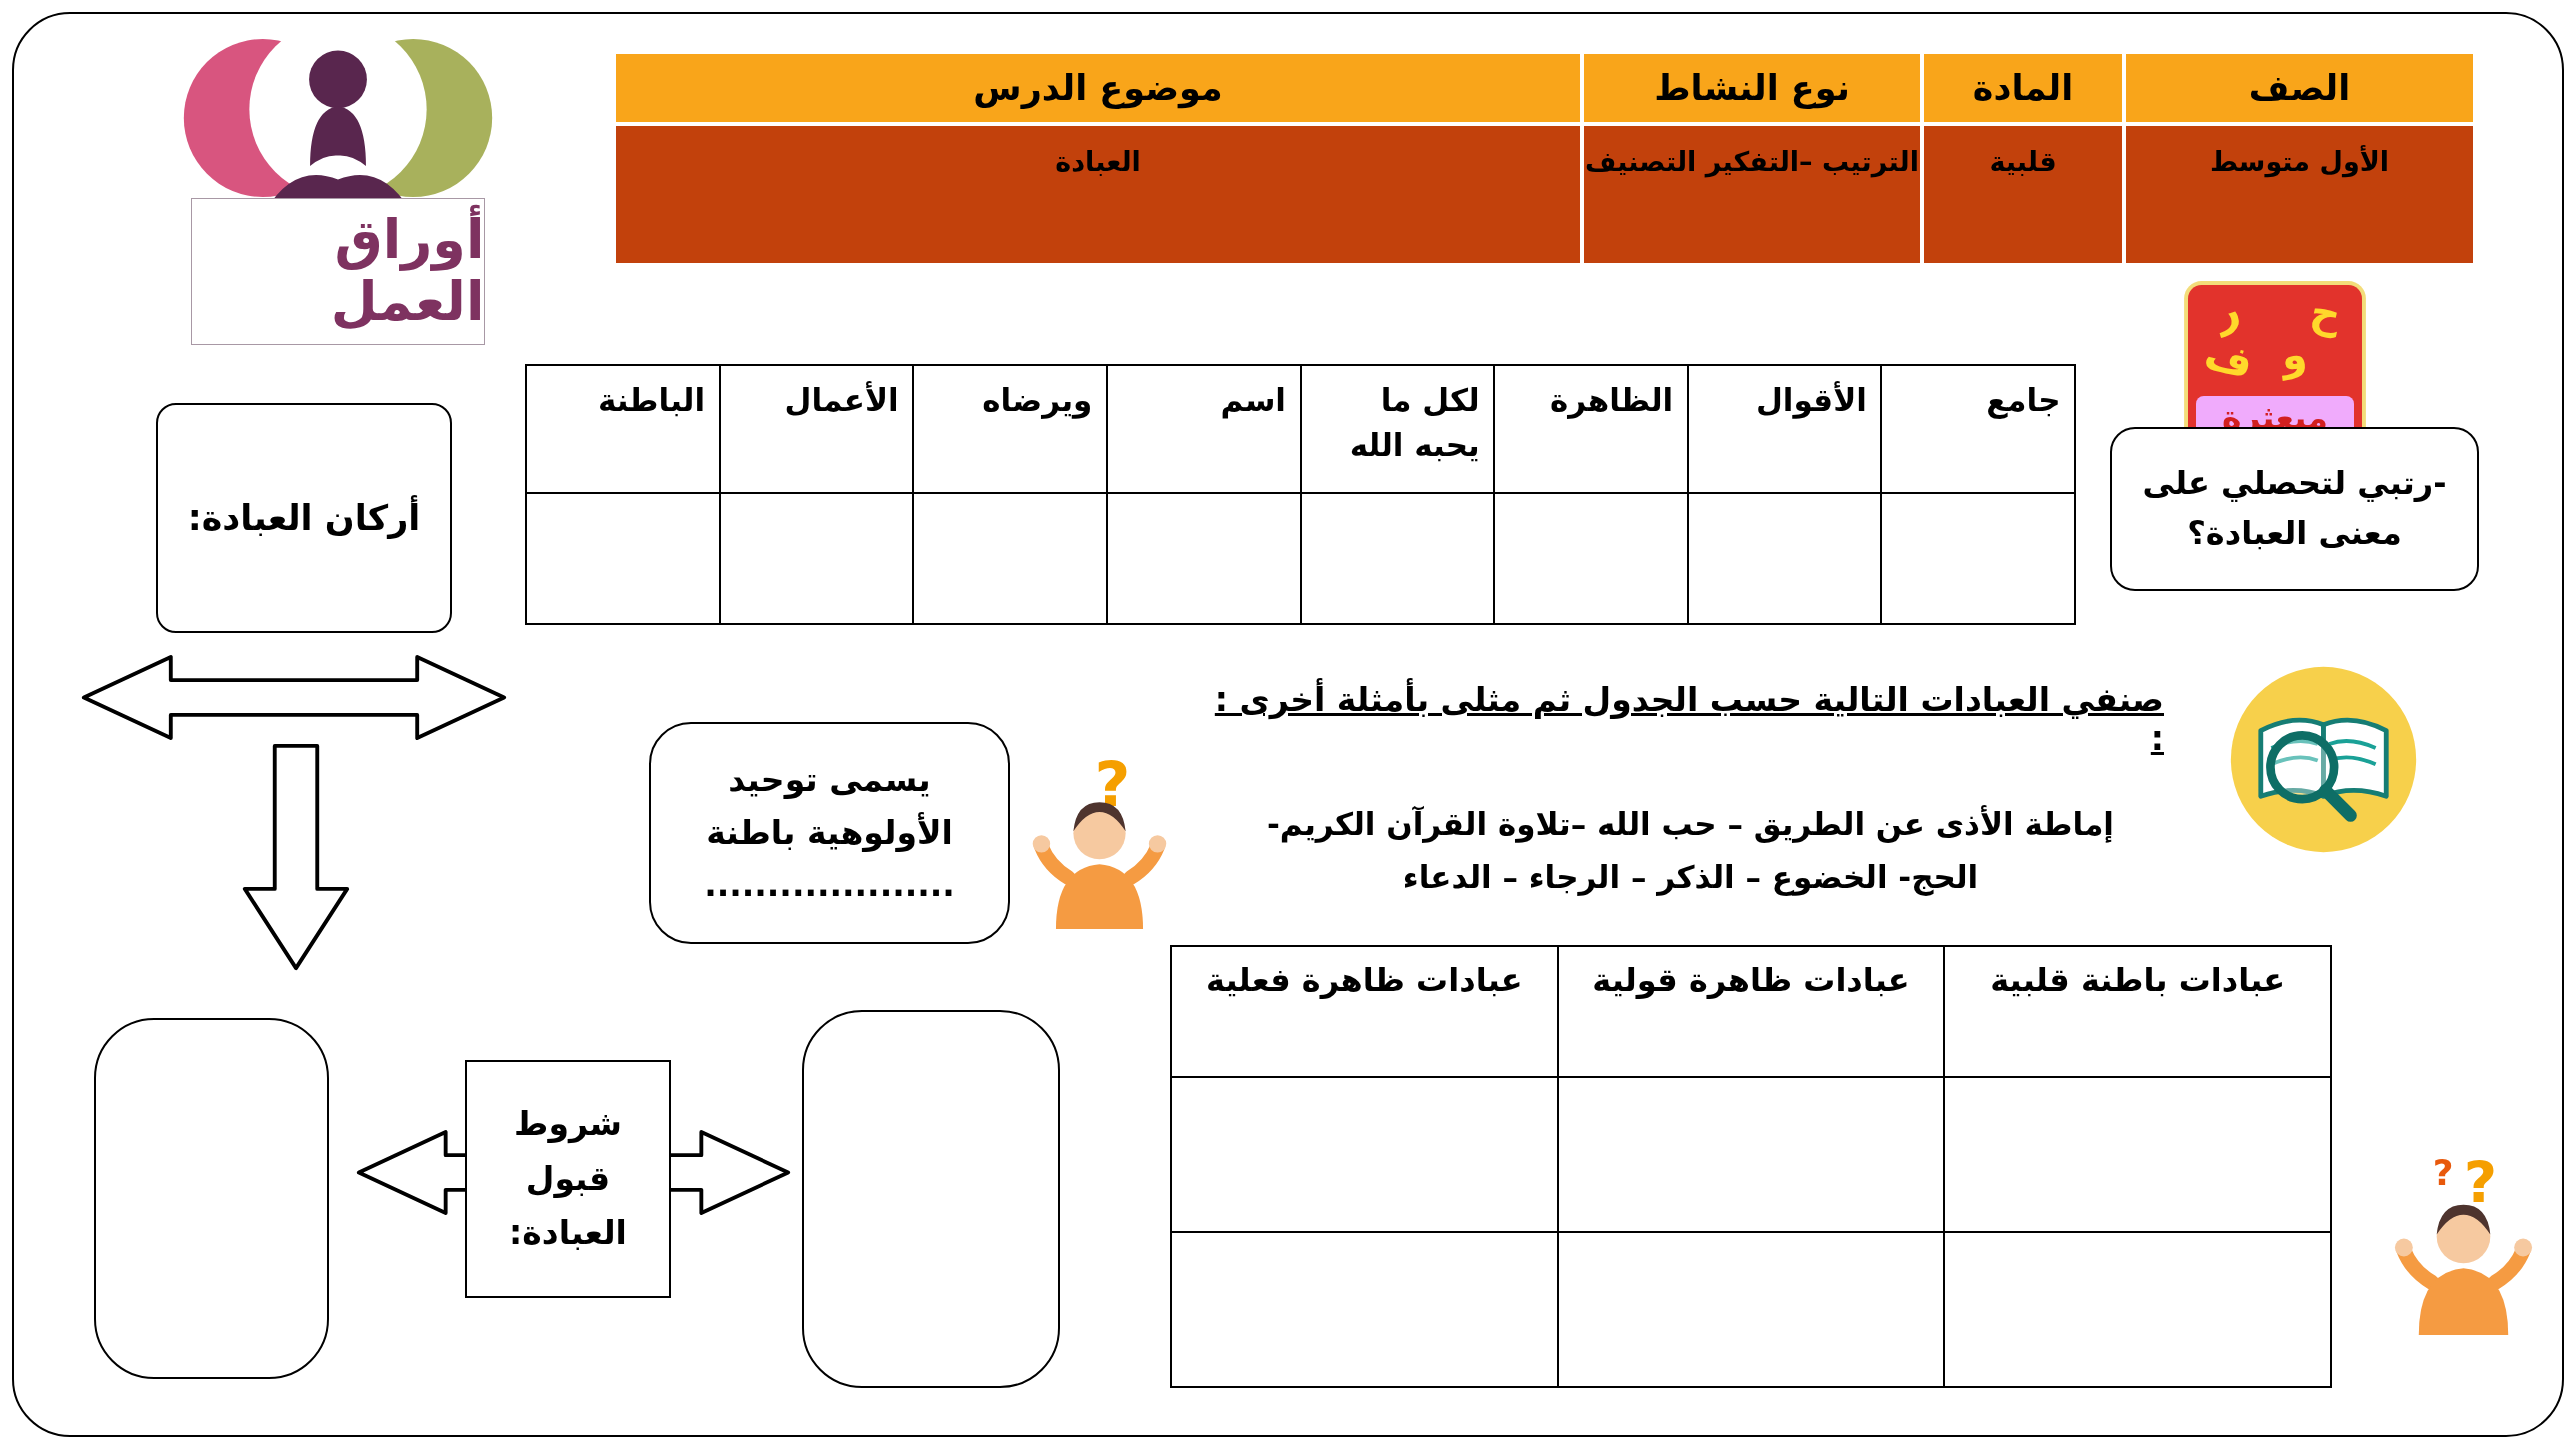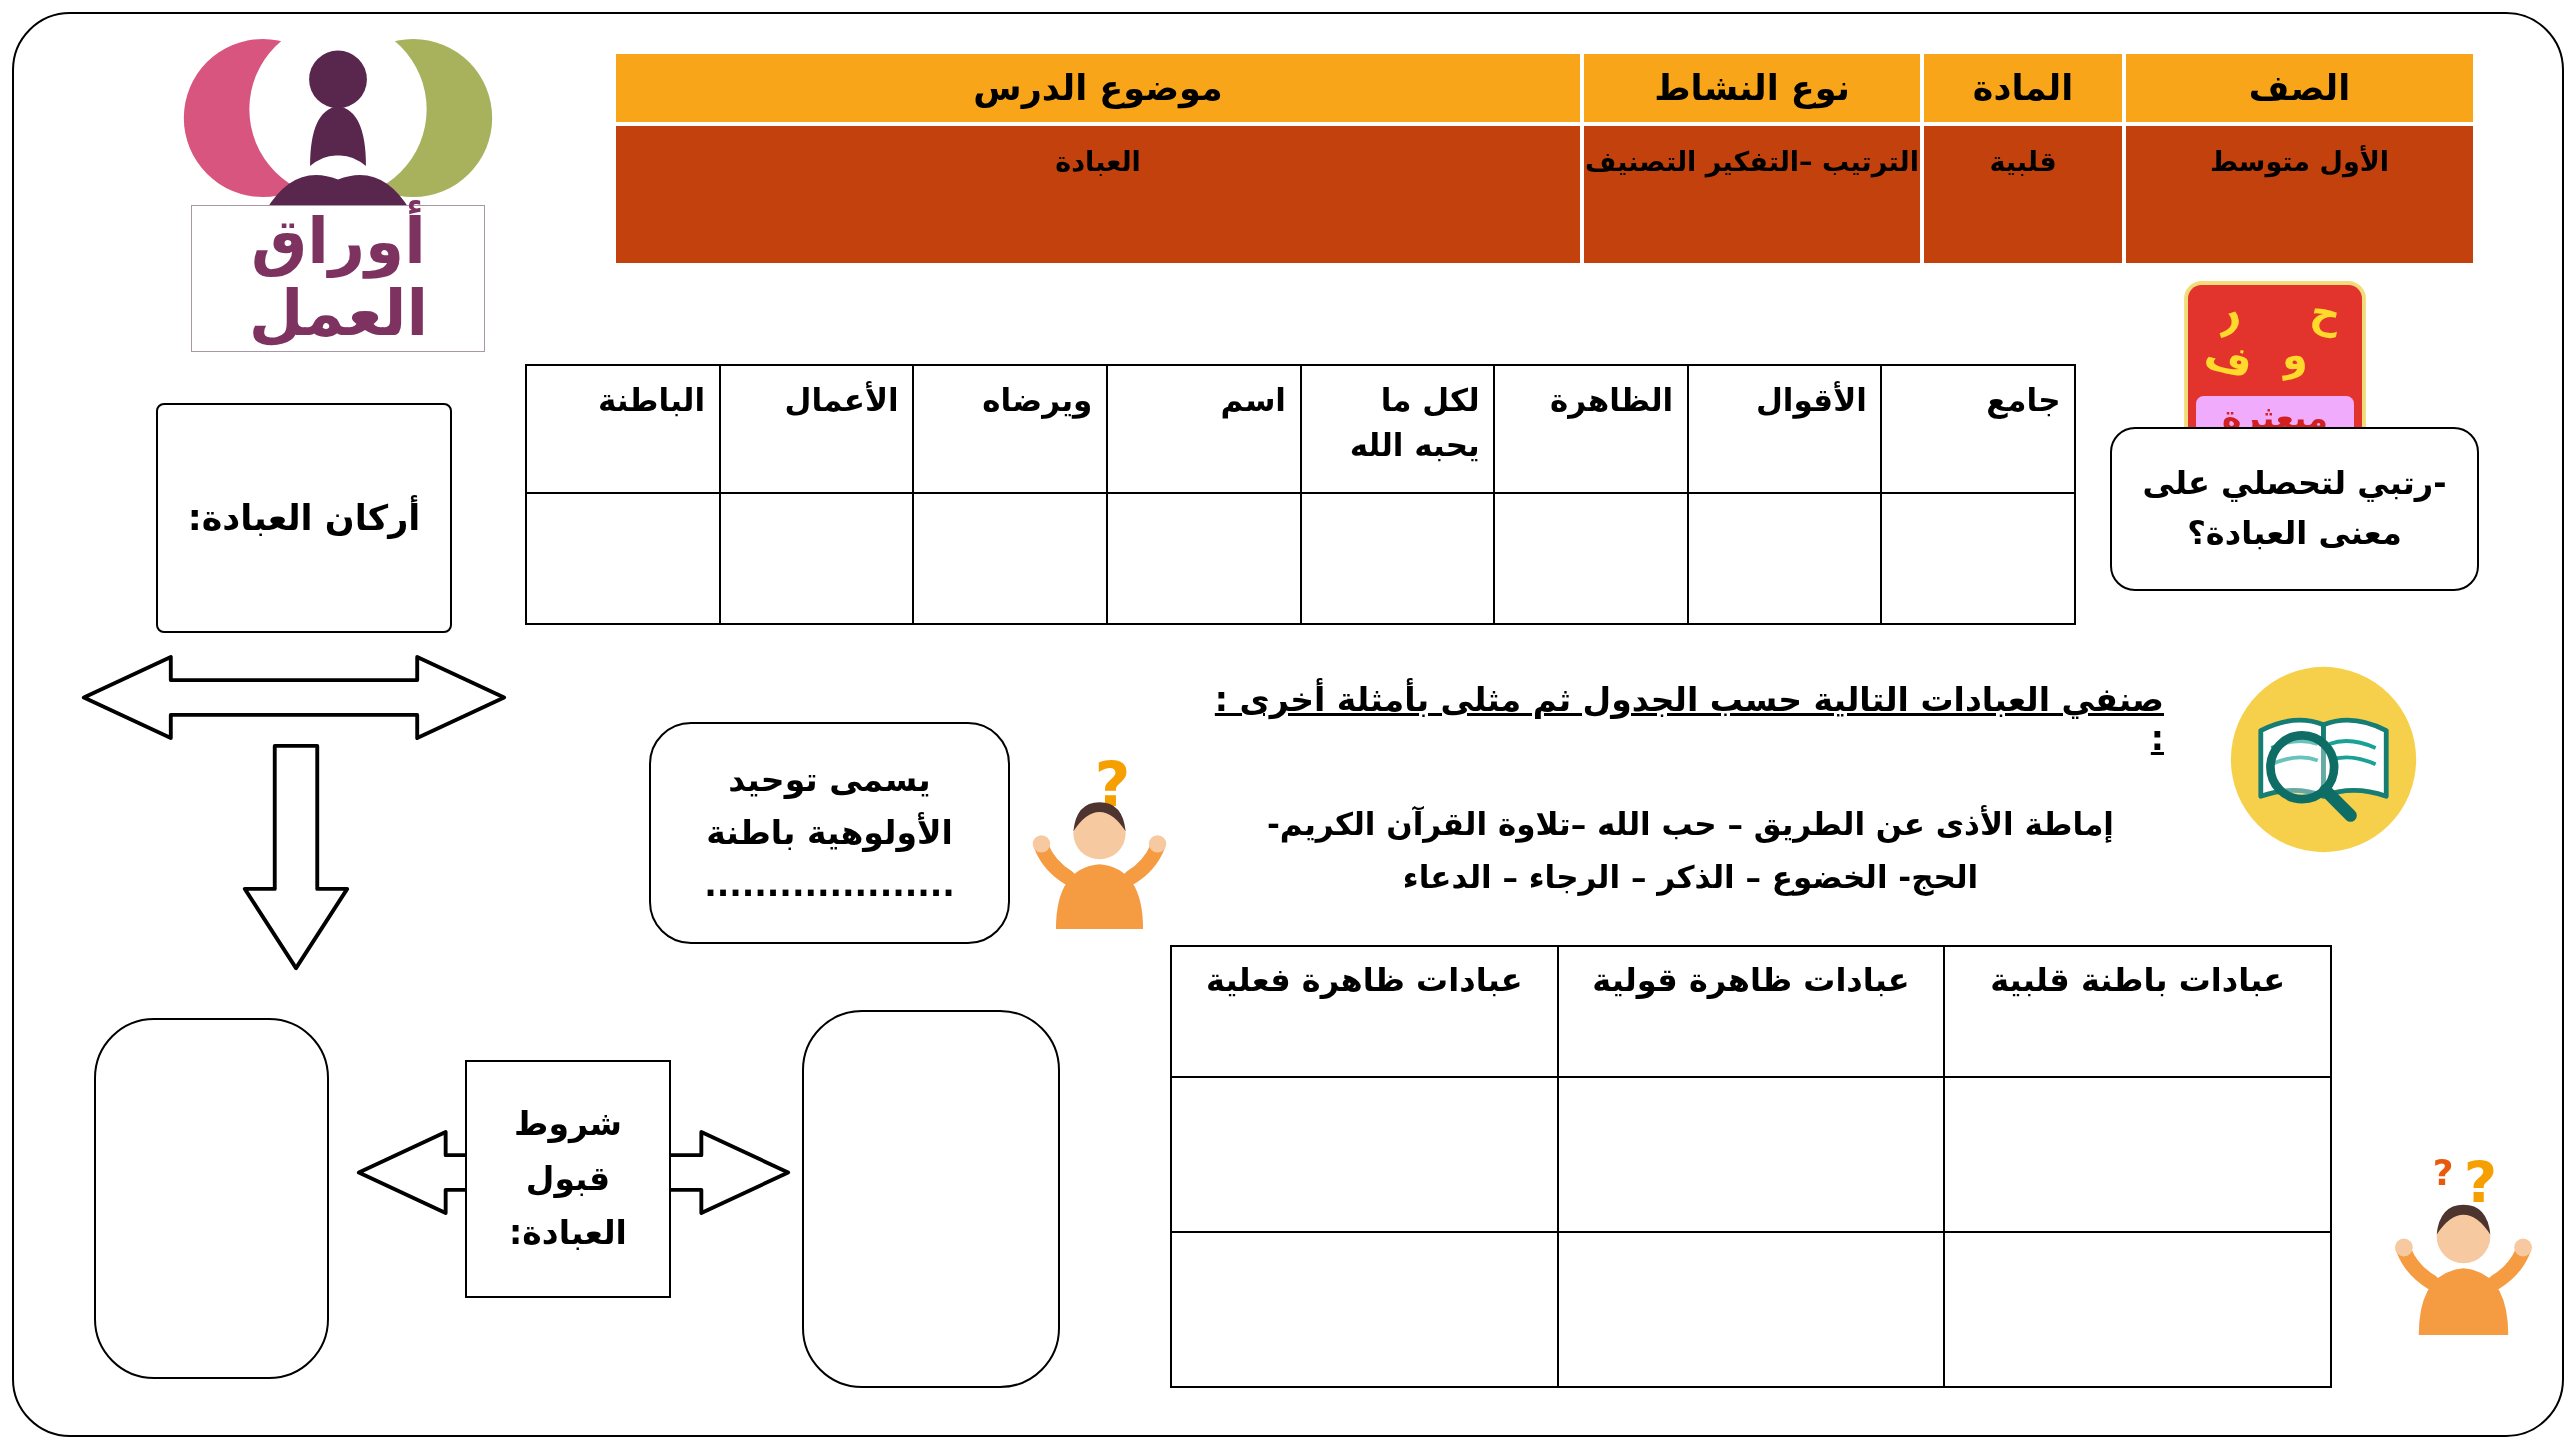--- a/index.html
+++ b/index.html
@@ -15,24 +15,24 @@
   }
   .page-border {
     position:absolute; left:11.6px; top:11.6px; right:11.6px; bottom:11.6px;
     border:2.9px solid #000; border-radius:58px; pointer-events:none; z-index:5;
   }
 
   
   .logo { position:absolute; left:174px; top:9.7px; width:328px; height:353px; z-index:2; }
   .logo-emblem { position:absolute; left:0; top:0; width:328px; height:212px; }
   .logo-label {
-    position:absolute; left:17.4px; top:195px; width:294px; height:147px;
+    position:absolute; left:17.4px; top:188px; width:294px; height:147px;
     background:#fff; border:1.9px solid #a898a5;
-    display:flex; flex-direction:column; align-items:center; justify-content:center;
-    color:#7E3260; font-size:63px; line-height:1.15;
+    display:flex; flex-direction:column; justify-content:center;
+    color:#7E3260; font-size:54px; line-height:1.15;
   }
 
   
   .header-table {
     position:absolute; top:54px; left:616px; width:1856px;
     border-collapse:collapse; table-layout:fixed; text-align:center;
   }
   .header-table th {
     background:#F9A51A; height:70px; font-size:35px; vertical-align:middle;
     border-left:4.8px solid #fff; border-bottom:4.8px solid #fff;
@@ -59,21 +59,21 @@
     background:#f0abfc; color:#D21F1F; border-radius:7.7px;
     display:flex; align-items:center; justify-content:center; font-size:33px;
   }
 
   
   .round-box {
     position:absolute; border:2.9px solid #000; background:#fff;
     display:flex; align-items:center; justify-content:center; text-align:center;
   }
   .prompt-box   { left:2110px; top:427px; width:369px; height:164px; border-radius:25px; font-size:32px; line-height:1.55; padding:0 13.5px; }
-  .pillars-box  { left:156px;  top:403px; width:296px; height:230px; border-radius:8px; font-size:35px; }
+  .pillars-box  { left:156px;  top:403px; width:296px; height:230px; border-radius:20px; font-size:35px; }
   .tawheed-box  { left:649px;  top:722px; width:361px; height:222px; border-radius:42px; font-size:33px; line-height:1.6; padding:0 19.3px; }
   .blank-box-1  { left:94px;   top:1018px; width:235px; height:361px; border-radius:60px; }
   .blank-box-2  { left:802px;  top:1010px; width:258px; height:378px; border-radius:60px; }
   .conditions-box {
     position:absolute; left:465px; top:1060px; width:206px; height:238px;
     border:2.9px solid #000; background:#fff; z-index:3;
     display:flex; align-items:center; justify-content:center; text-align:center;
     font-size:33px; line-height:1.65; padding:0 9.7px;
   }
 

